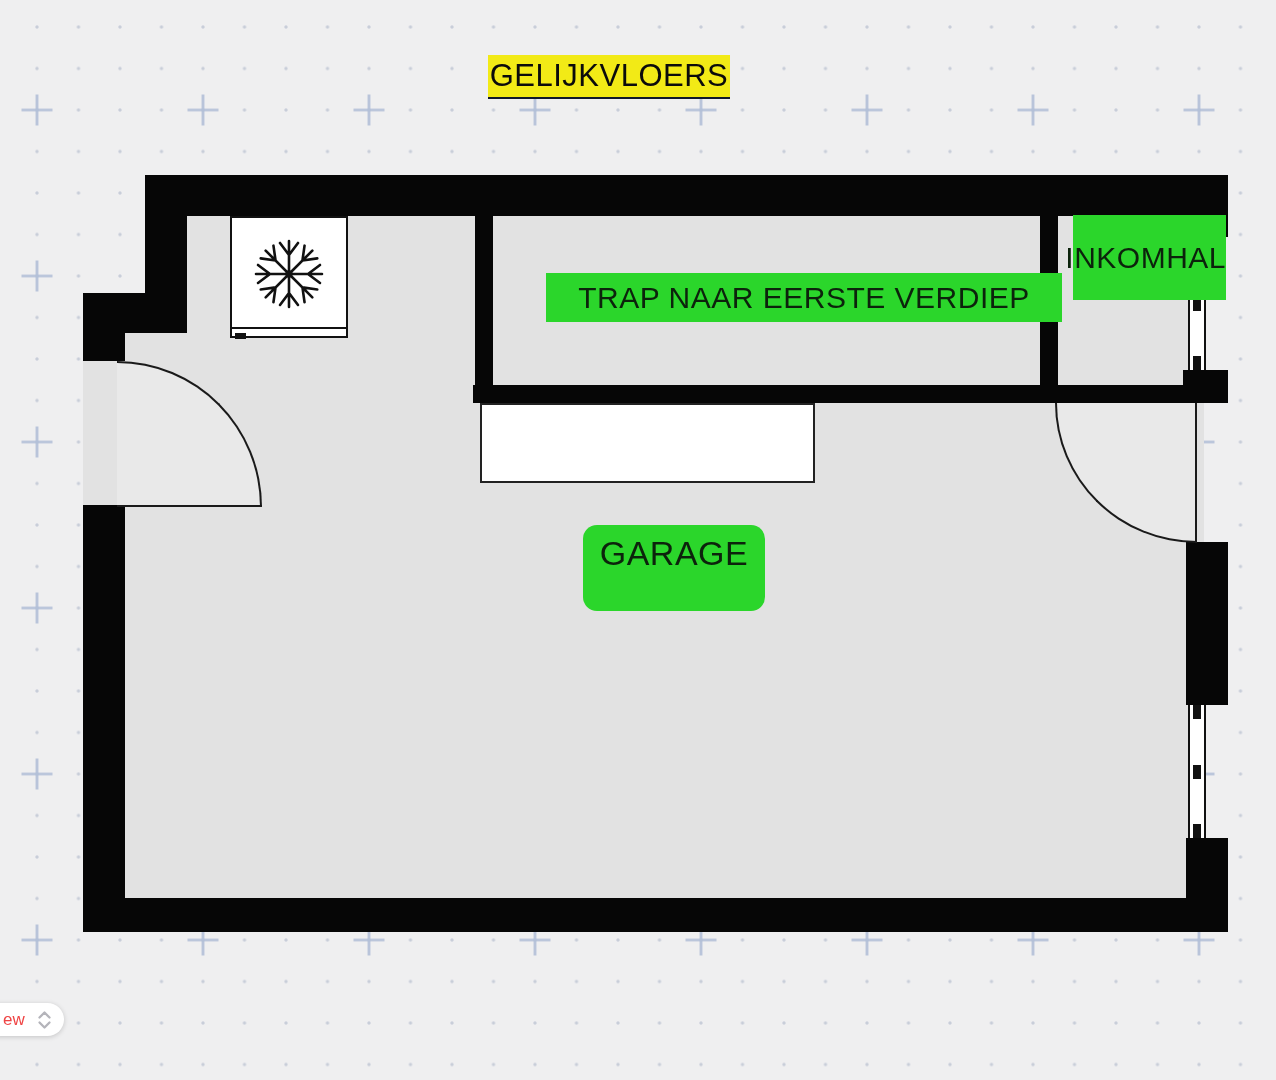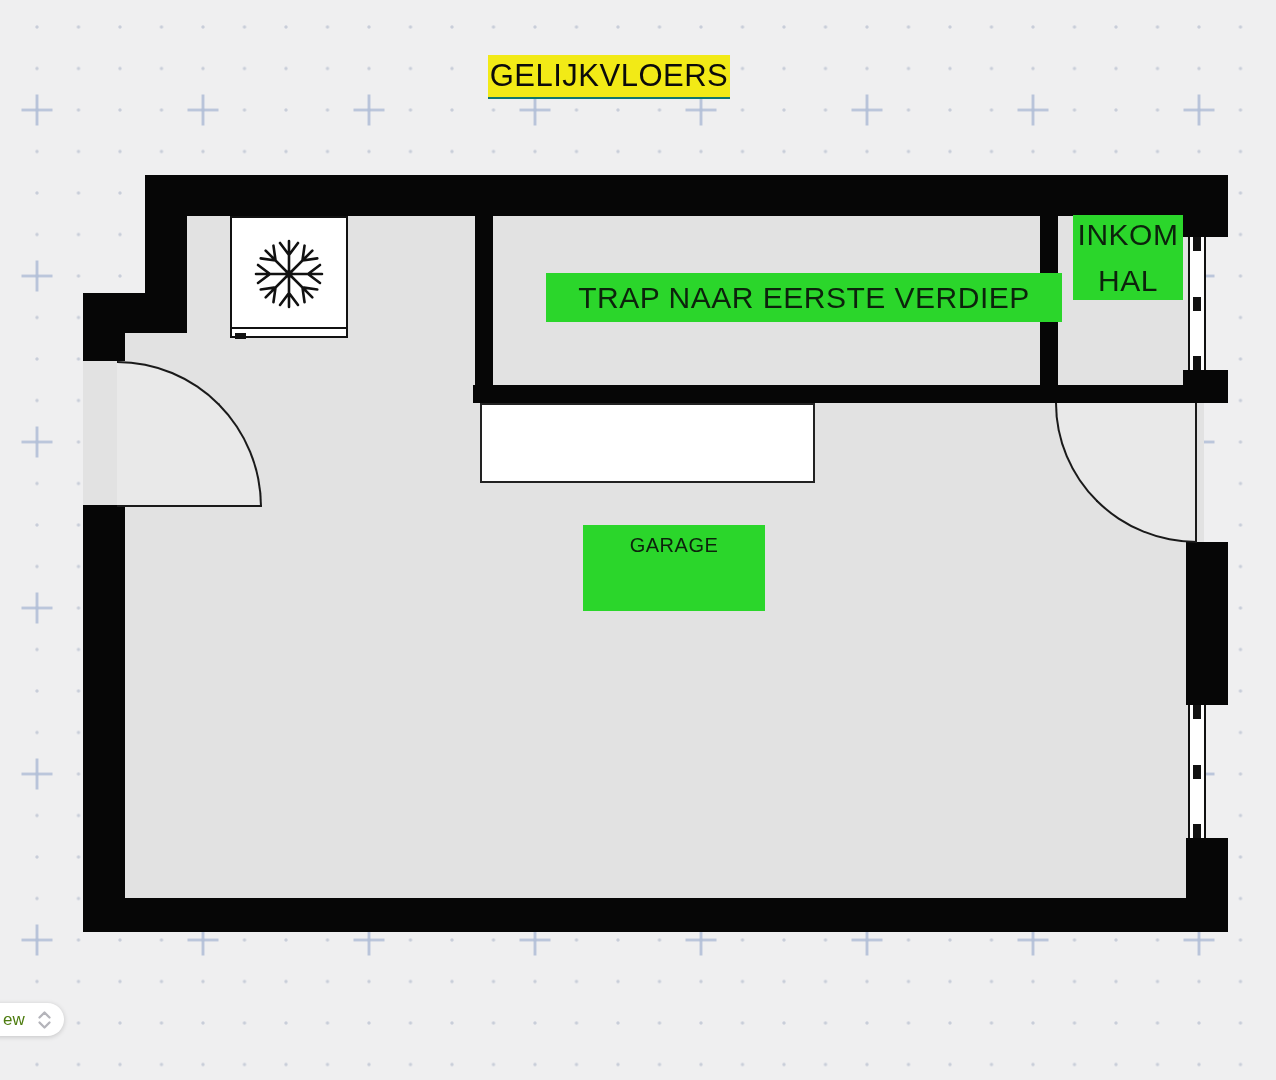--- a/index.html
+++ b/index.html
@@ -74,42 +74,42 @@
   }
 
   
   .glabel{
     position:absolute;background:#2bd62b;color:#0c230c;z-index:4;
     display:flex;align-items:center;justify-content:center;
     letter-spacing:0.5px;white-space:nowrap;
   }
   #label-stairs{left:546px;top:273px;width:516px;height:49px;font-size:30px;}
   #label-hall{left:1073px;top:215px;width:110px;height:85px;font-size:30px;
-    flex-direction:column;justify-content:space-between;line-height:39px;}
-  #label-garage{left:583px;top:525px;width:182px;height:86px;font-size:20px;
-    align-items:flex-start;}
+    justify-content:flex-end;line-height:39px;padding-left:43px;}
+  #label-garage{left:583px;top:525px;width:182px;height:86px;font-size:34px;
+    align-items:flex-start;border-radius:14px;}
   #label-garage span{margin-top:9px;}
 
   
   #floor-title{
     position:absolute;left:488px;top:55px;width:242px;height:42px;
     background:#f2ea16;color:#0b0b0b;z-index:4;
-    border-bottom:2px solid #0f766e;
+    border-bottom:2px solid #0f172a;
     display:flex;align-items:center;justify-content:center;
     font-size:31px;letter-spacing:0.5px;white-space:nowrap;
   }
 
   
   #view-pill{
     position:absolute;left:-16px;top:1003px;width:80px;height:33px;
     background:#ffffff;border-radius:17px;z-index:6;
     box-shadow:0 1px 5px rgba(0,0,0,0.18);
     display:flex;align-items:center;padding-left:19px;box-sizing:border-box;
   }
-  #view-pill-label{font-size:17px;color:#4d7c0f;font-weight:500;}
+  #view-pill-label{font-size:17px;color:#ef4444;font-weight:500;}
   #view-pill-chevrons{margin-left:11px;display:flex;align-items:center;}
 </style>
 </head>
 <body>
 
 <div id="canvas">
 
   <svg id="grid-svg" width="1276" height="1080">
     <defs>
       <pattern id="dots" x="16.25" y="6.25" width="41.5" height="41.5" patternUnits="userSpaceOnUse">

